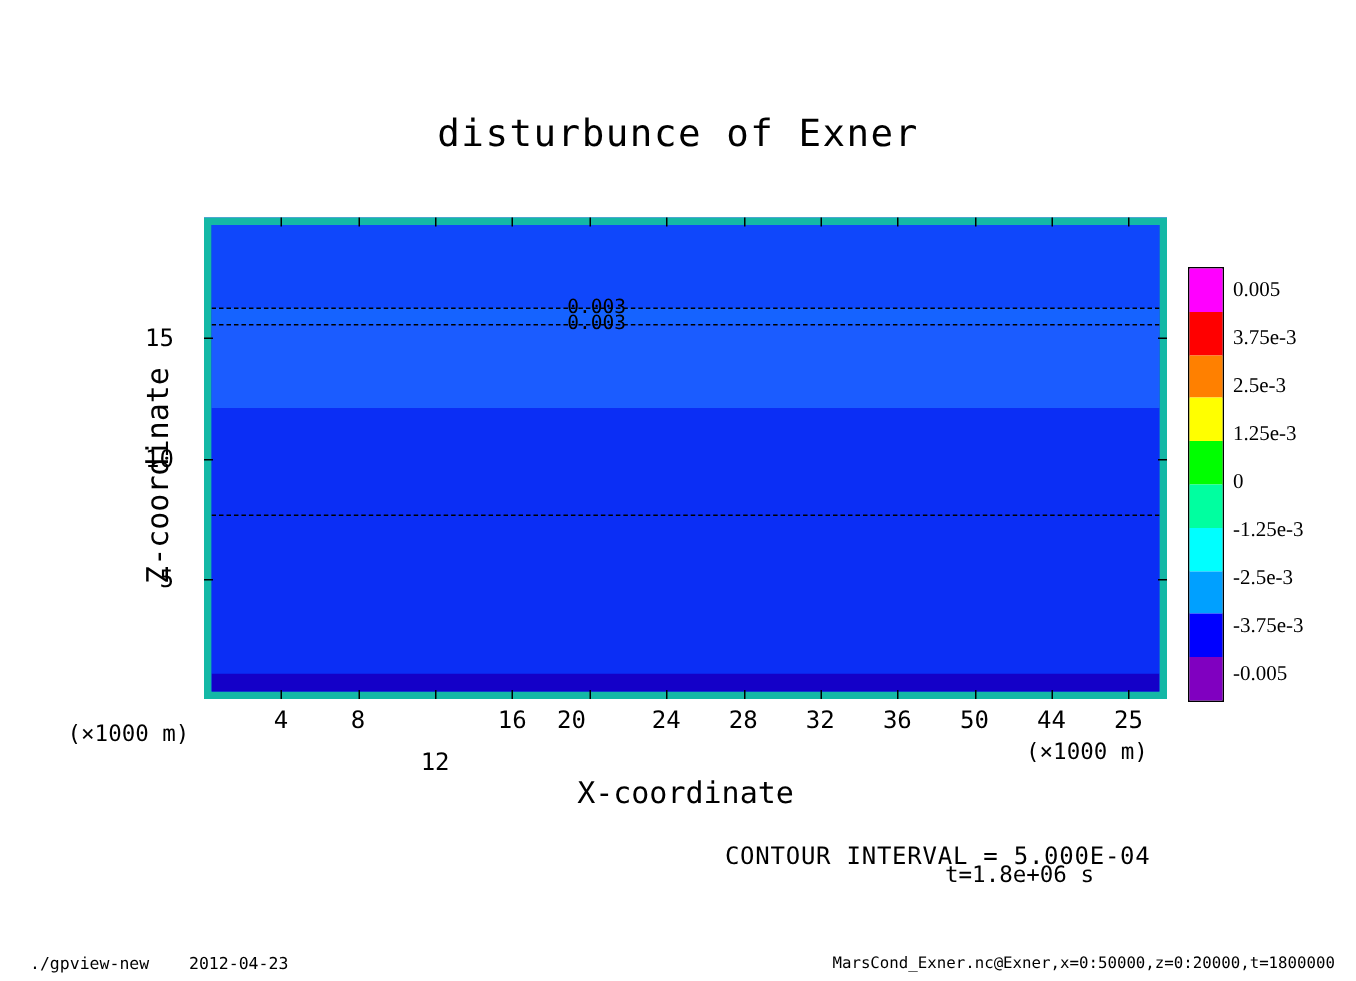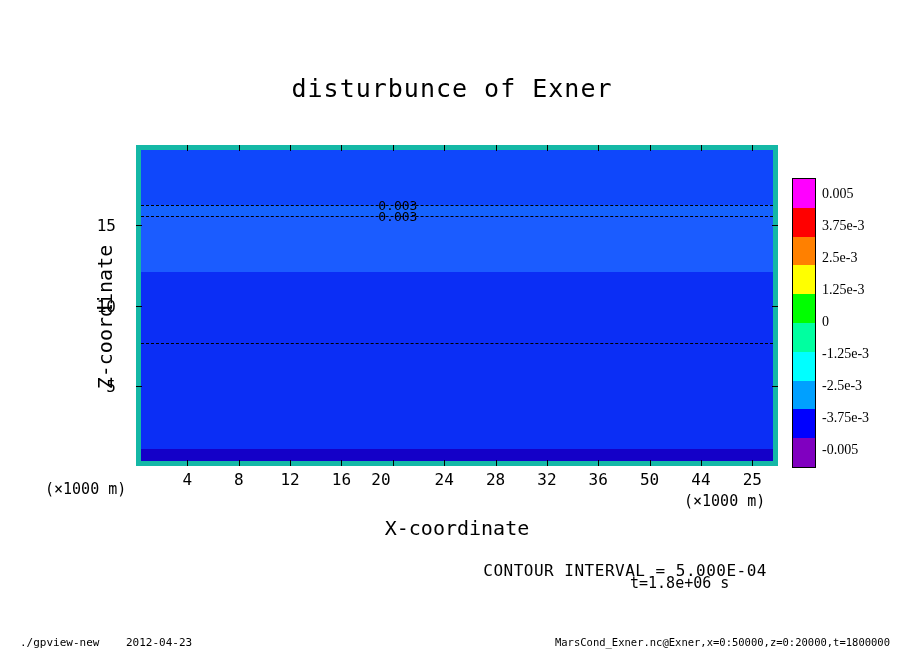--- a/index.html
+++ b/index.html
@@ -192,21 +192,21 @@
 
 <div id="ticks">
     <div class="tick-top" style="left: 187.36px;"></div>
     <div class="tick-bot" style="left: 187.36px;"></div>
     <div class="xtick-label" style="left: 187.36px;">4</div>
     <div class="tick-top" style="left: 238.72px;"></div>
     <div class="tick-bot" style="left: 238.72px;"></div>
     <div class="xtick-label" style="left: 238.72px;">8</div>
     <div class="tick-top" style="left: 290.08px;"></div>
     <div class="tick-bot" style="left: 290.08px;"></div>
-    <div class="xtick-label" style="left: 290.08px;">12</div>
+    <div class="xtick-label" style="left: 290.08px; margin-top: 28px;">12</div>
     <div class="tick-top" style="left: 341.44px;"></div>
     <div class="tick-bot" style="left: 341.44px;"></div>
     <div class="xtick-label" style="left: 341.44px;">16</div>
     <div class="tick-top" style="left: 392.8px;"></div>
     <div class="tick-bot" style="left: 392.8px;"></div>
     <div class="xtick-label" style="left: 381px;">20</div>
     <div class="tick-top" style="left: 444.16px;"></div>
     <div class="tick-bot" style="left: 444.16px;"></div>
     <div class="xtick-label" style="left: 444.16px;">24</div>
     <div class="tick-top" style="left: 495.52px;"></div>

